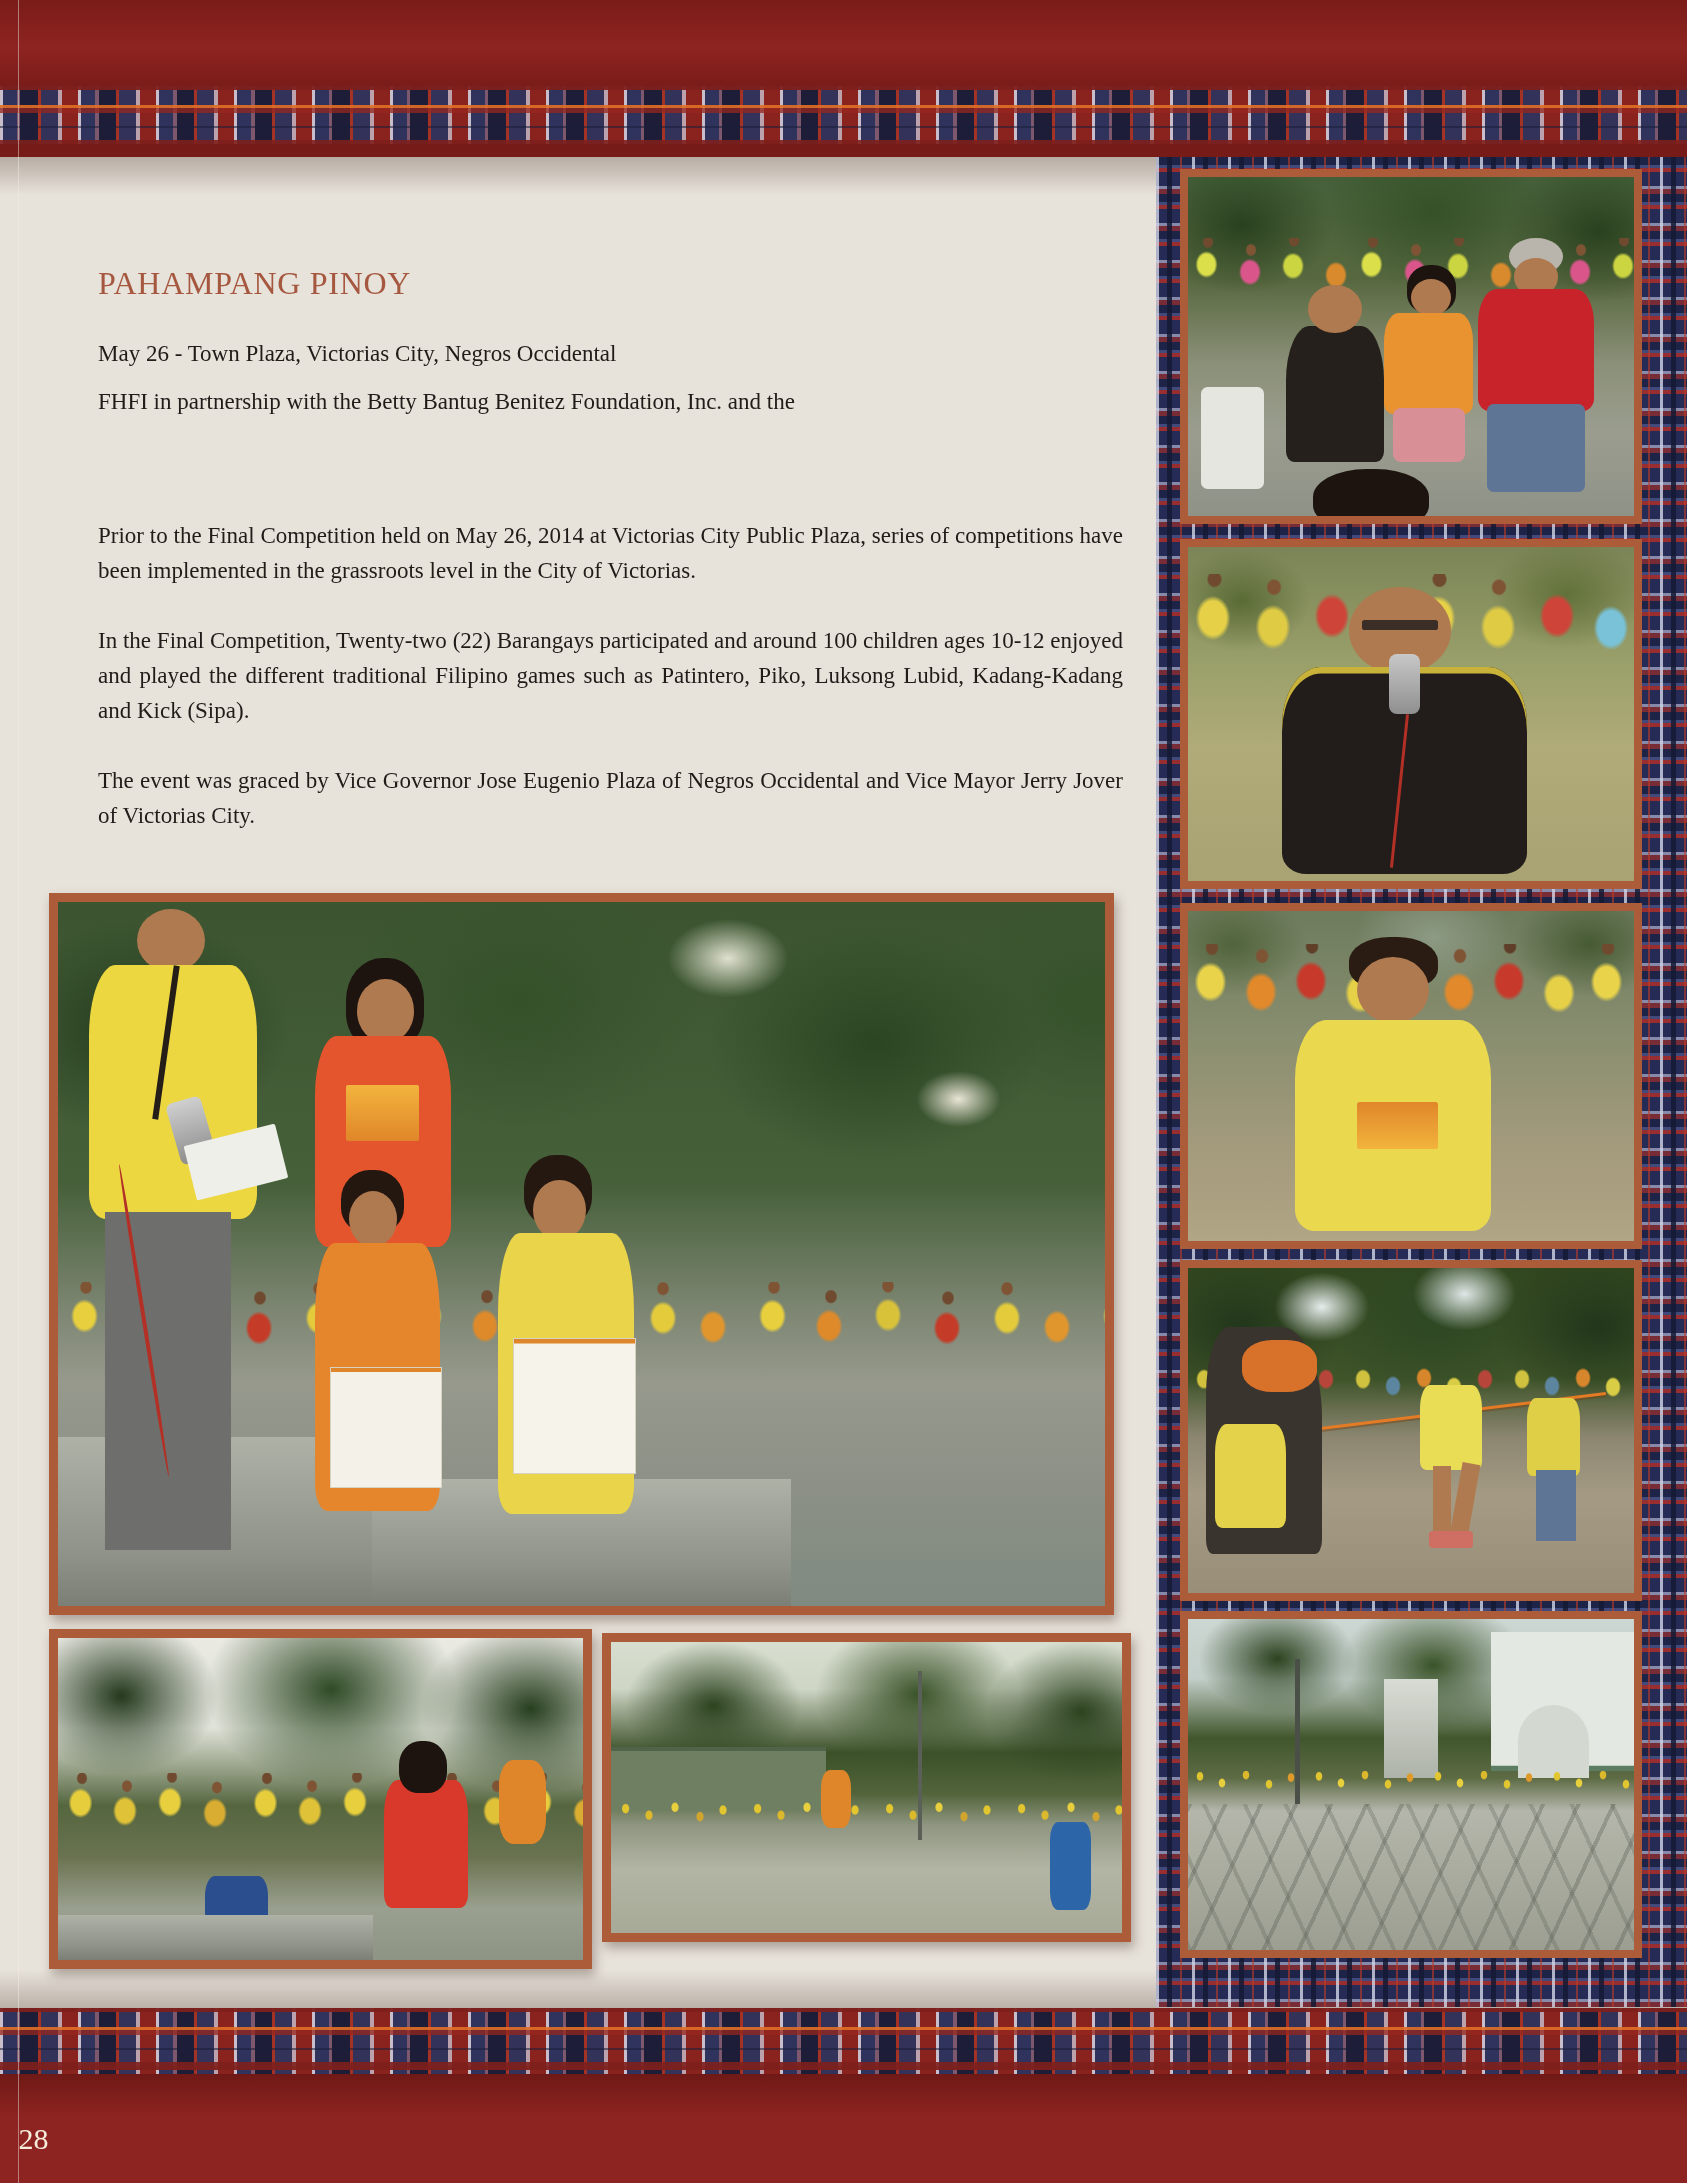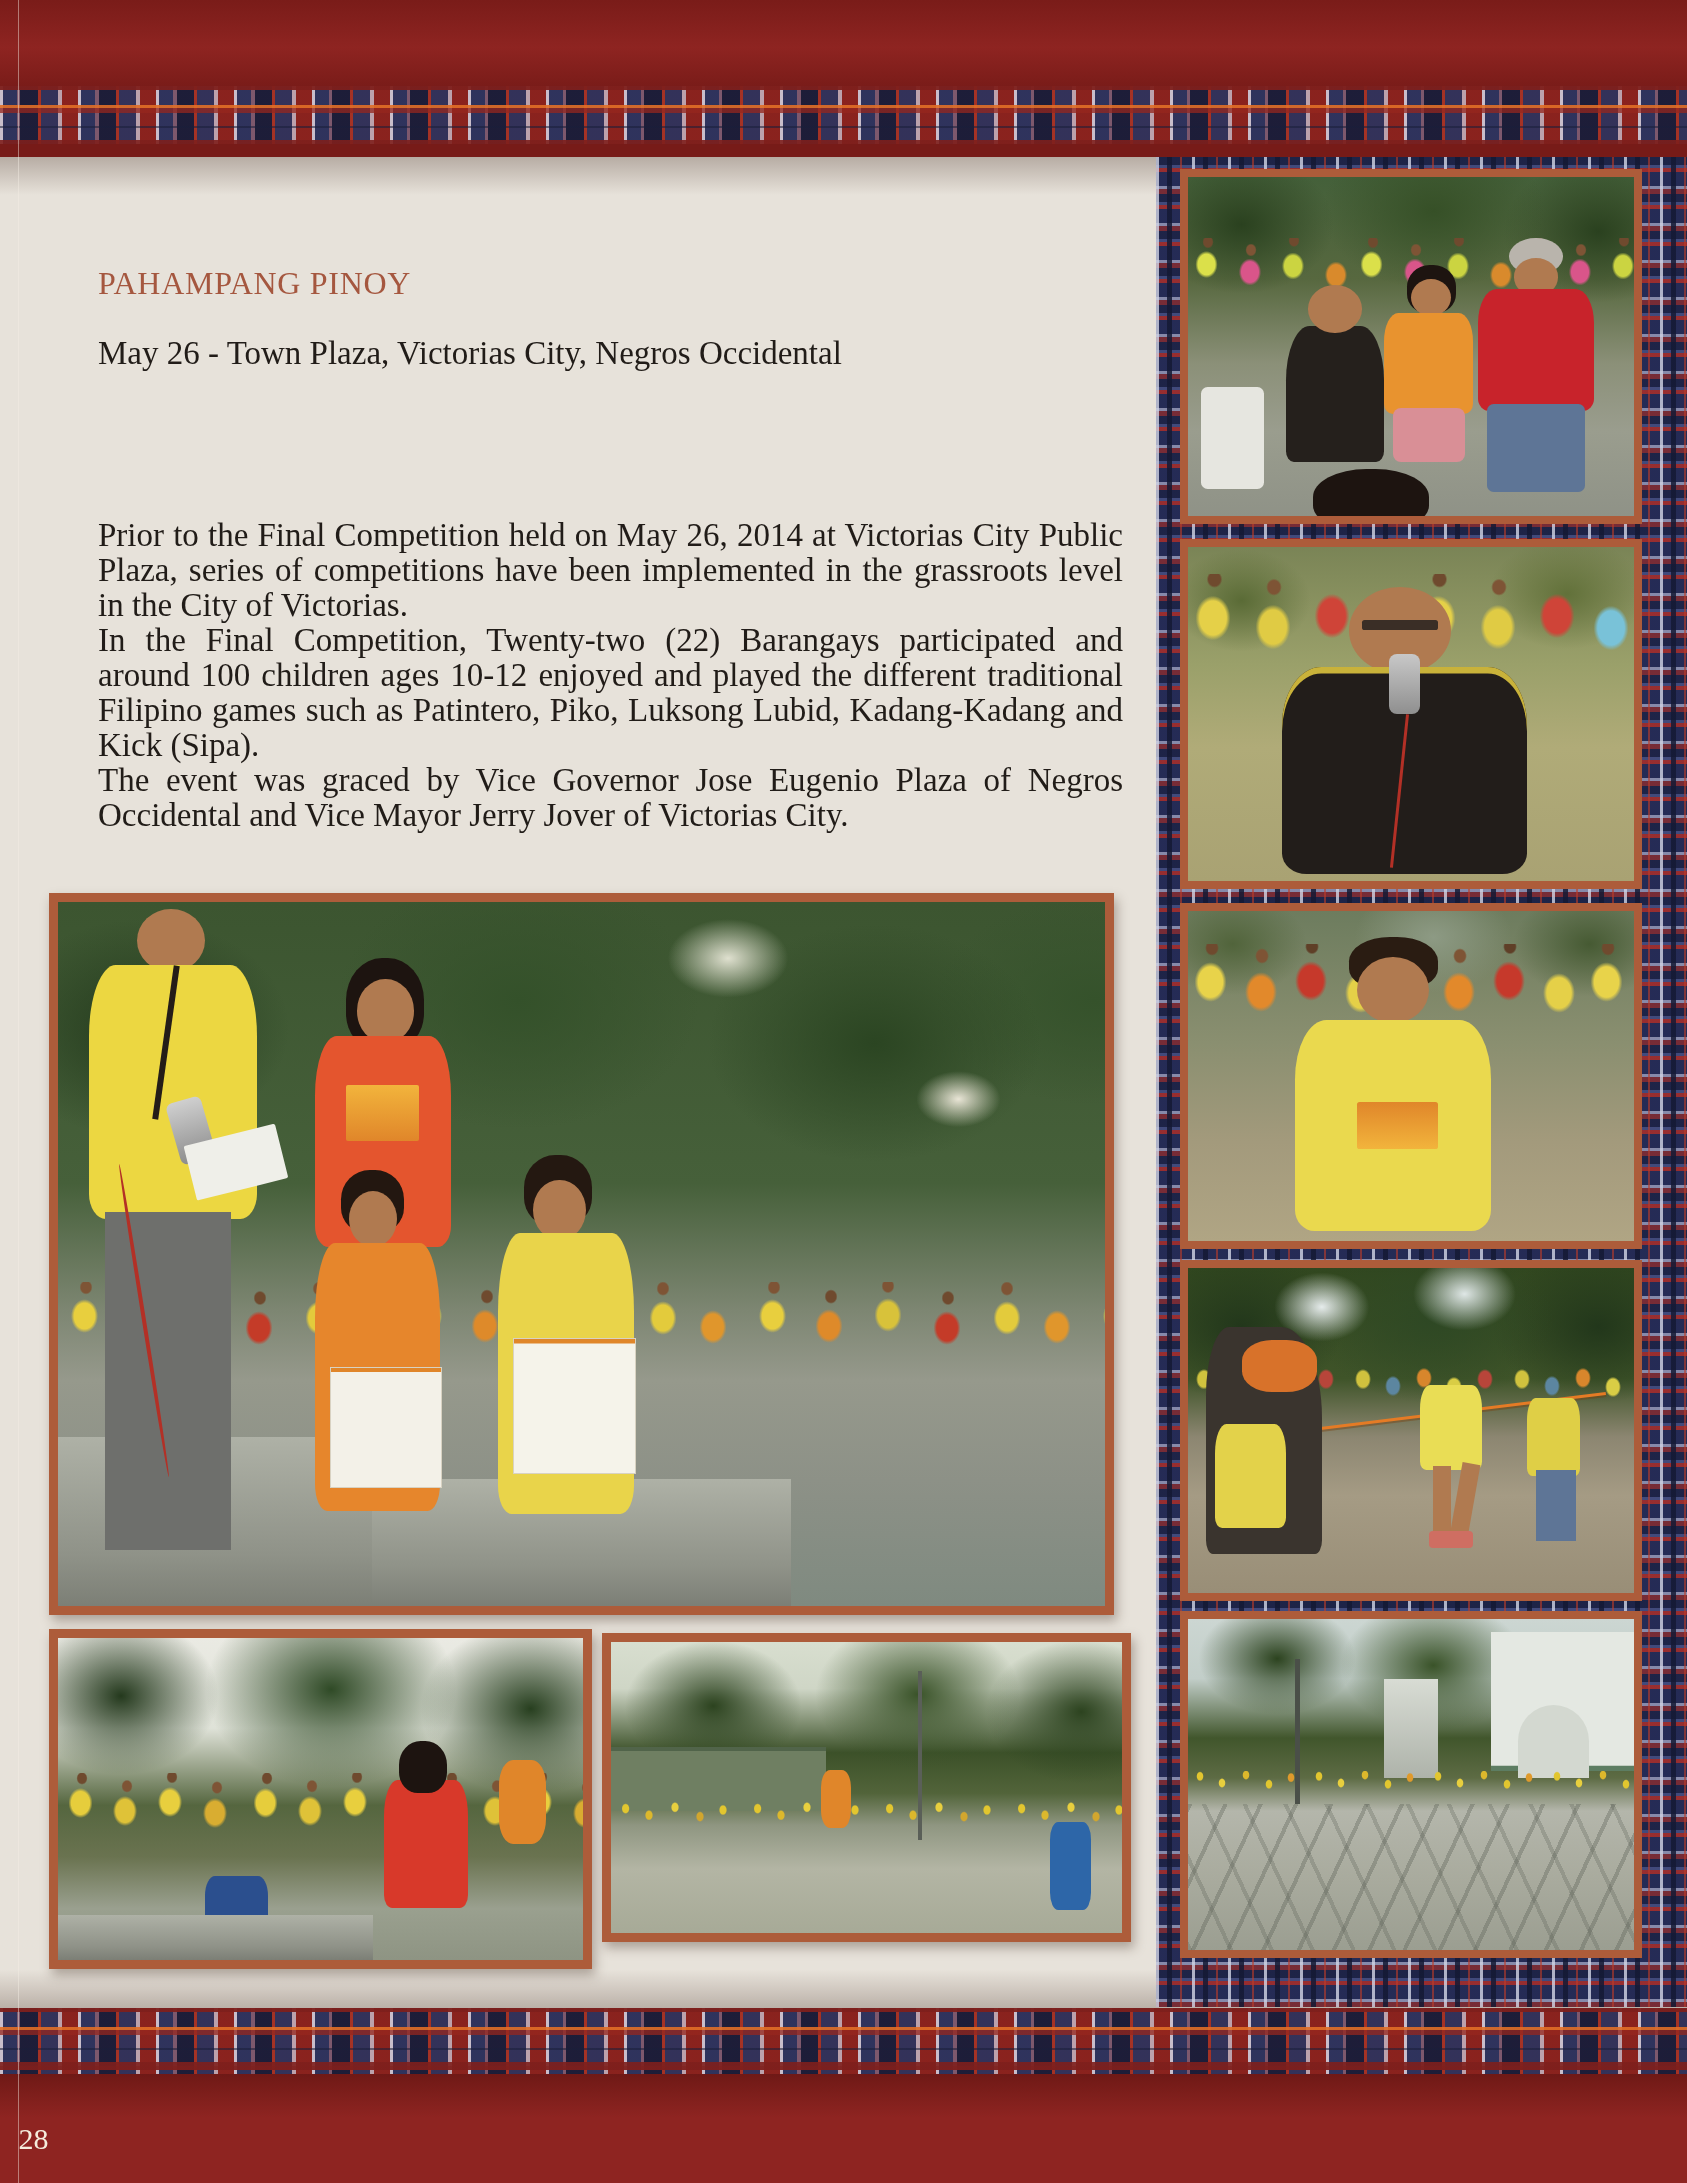--- a/index.html
+++ b/index.html
@@ -54,21 +54,21 @@
   #band-red-top2{top:144px;height:13.2px;background:#771b18;}
   #shadow-top{top:157px;height:38px;background:linear-gradient(180deg,rgba(105,85,75,0.38),rgba(105,85,75,0));}
   #shadow-bottom{top:1970px;height:38px;background:linear-gradient(0deg,rgba(105,85,75,0.35),rgba(105,85,75,0));}
   #band-weave-bottom{top:2008px;height:66px;}
   #band-red-bottom{top:2074px;height:109px;background:linear-gradient(180deg,#6f1916,#8e2421 40%,#8e2421);}
 
   #left-hairline{position:absolute;left:18px;top:0;width:1.3px;height:2183px;
     background:rgba(245,238,228,0.45);z-index:60;}
 
   
-  .txt{position:absolute;color:#211c18;font-size:33px;line-height:35px;}
+  .txt{position:absolute;color:#211c18;font-size:23px;line-height:35px;}
   #page-title{left:98px;top:265px;font-size:32px;line-height:36px;color:#a5573f;letter-spacing:0.7px;}
   #page-subtitle{left:98px;top:336px;}
   #para-1{left:98px;top:384px;width:1032px;}
   #para-1 span{display:block;}
   #para-2{left:98px;top:518px;width:1025px;text-align:justify;}
   #para-3{left:98px;top:623px;width:1025px;text-align:justify;}
   #para-4{left:98px;top:763px;width:1025px;text-align:justify;}
   #page-number{position:absolute;left:18.5px;top:2122px;font-size:30px;color:#f5ecdc;z-index:70;}
 
   
@@ -249,20 +249,21 @@
 
 <div class="band" id="shadow-bottom"></div>
 <div class="band weave-h" id="band-weave-bottom"></div>
 <div class="band" id="band-red-bottom"></div>
 
 <div id="left-hairline"></div>
 
 <div class="txt" id="page-title">PAHAMPANG PINOY</div>
 <div class="txt" id="page-subtitle">May 26 - Town Plaza, Victorias City, Negros Occidental</div>
 <div class="txt" id="para-1">
+  <span>FHFI in partnership with the Betty Bantug Benitez Foundation, Inc. and the</span>
 </div>
 <div class="txt" id="para-2">Prior to the Final Competition held on May 26, 2014 at Victorias City Public Plaza, series of competitions have been implemented in the grassroots level in the City of Victorias.</div>
 <div class="txt" id="para-3">In the Final Competition, Twenty-two (22) Barangays participated and around 100 children ages 10-12 enjoyed and played the different traditional Filipino games such as Patintero, Piko, Luksong Lubid, Kadang-Kadang and Kick (Sipa).</div>
 <div class="txt" id="para-4">The event was graced by Vice Governor Jose Eugenio Plaza of Negros Occidental and Vice Mayor Jerry Jover of Victorias City.</div>
 
 <div id="side-col" class="weave-v"></div>
 
 <div class="ph side-ph" id="side-1" title="Officials seated among the crowd at the plaza">
   <div class="fig crowd-dots crowd-s1"></div>
   <div class="fig" style="left:3%;top:62%;width:14%;height:30%;background:#e6e6e0;border-radius:6.6px;"></div>

